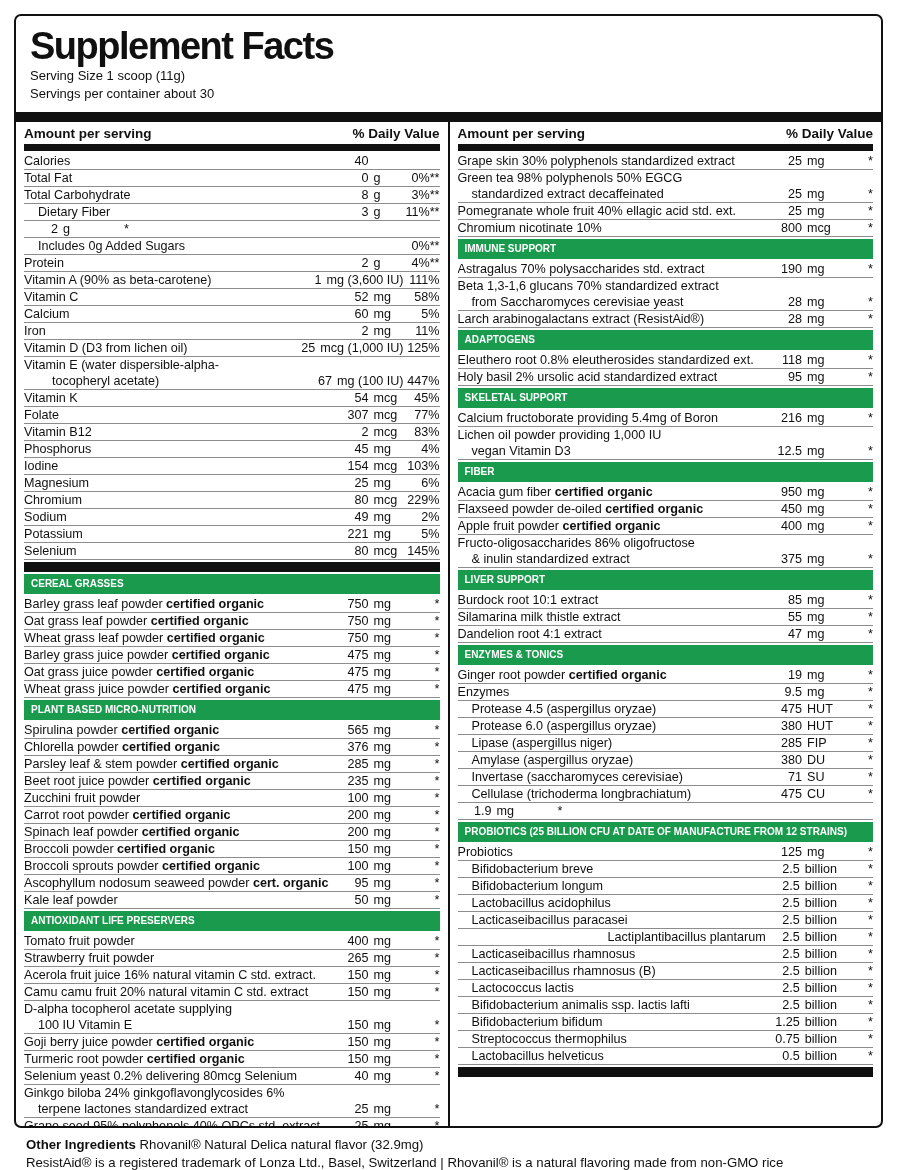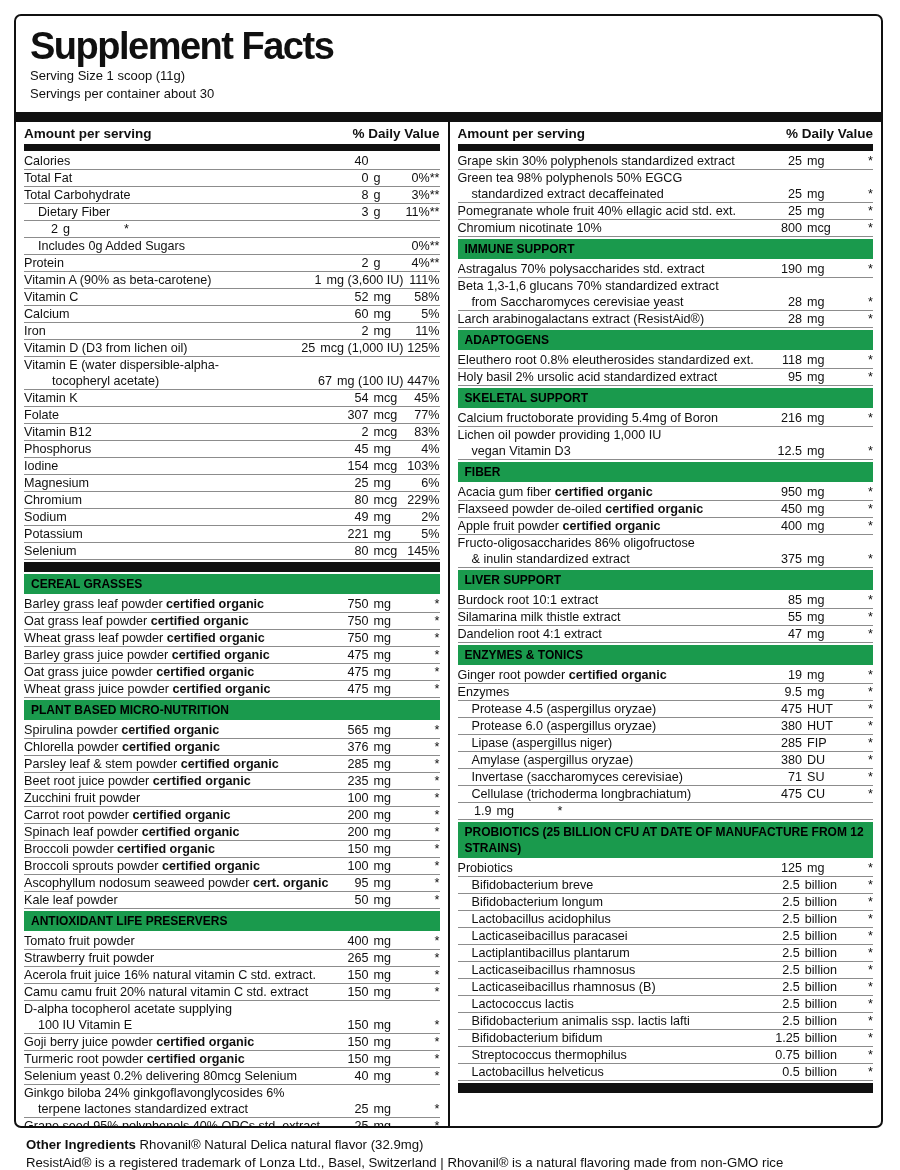--- a/index.html
+++ b/index.html
@@ -24,21 +24,21 @@
   .col-right { border-left:2px solid var(--ink); }
   .col-head { display:flex; justify-content:space-between; font-weight:bold; font-size:13.5px; padding:4px 0 3px; }
   .thickbar { height:7px; background:var(--ink); margin-bottom:2px; }
   .row { border-bottom:1px solid var(--rule); font-size:12.6px; }
   .rline { display:flex; align-items:baseline; line-height:16px; }
   .r-name { flex:1 1 auto; white-space:nowrap; overflow:hidden; }
   .r-num  { flex:0 0 34px; text-align:right; white-space:nowrap; }
   .r-unit { flex:0 0 auto; min-width:30px; margin-left:5px; white-space:nowrap; }
   .r-dv   { flex:0 0 36px; text-align:right; white-space:nowrap; }
   .sec-head {
-    background:var(--green); color:#000000; font-weight:bold; font-size:12px;
+    background:var(--green); color:#ffffff; font-weight:bold; font-size:10px;
     line-height:16px; padding:2px 4px 2px 7px; margin:2px 0;
   }
   .divbar { height:10px; background:var(--ink); margin:2px 0; }
   .foot { font-size:12.3px; line-height:16px; }
   .foot-block { padding-top:3px; }
   .footer {
     position:absolute; left:26px; top:1136px; width:856px;
     font-size:13.2px; line-height:17.5px;
   }
 </style>
@@ -750,21 +750,21 @@
           <div class="row">
             <div class="rline">
               <span class="r-name" style="padding-left: 14px;">Lacticaseibacillus paracasei</span>
               <span class="r-num">2.5</span>
               <span class="r-unit">billion</span>
               <span class="r-dv">*</span>
             </div>
           </div>
           <div class="row">
             <div class="rline">
-              <span class="r-name" style="padding-left: 14px;">Lactiplantibacillus plantarum</span>
+              <span class="r-name" style="padding-left: 14px; text-align: right;">Lactiplantibacillus plantarum</span>
               <span class="r-num">2.5</span>
               <span class="r-unit">billion</span>
               <span class="r-dv">*</span>
             </div>
           </div>
           <div class="row">
             <div class="rline">
               <span class="r-name" style="padding-left: 14px;">Lacticaseibacillus rhamnosus</span>
               <span class="r-num">2.5</span>
               <span class="r-unit">billion</span>

